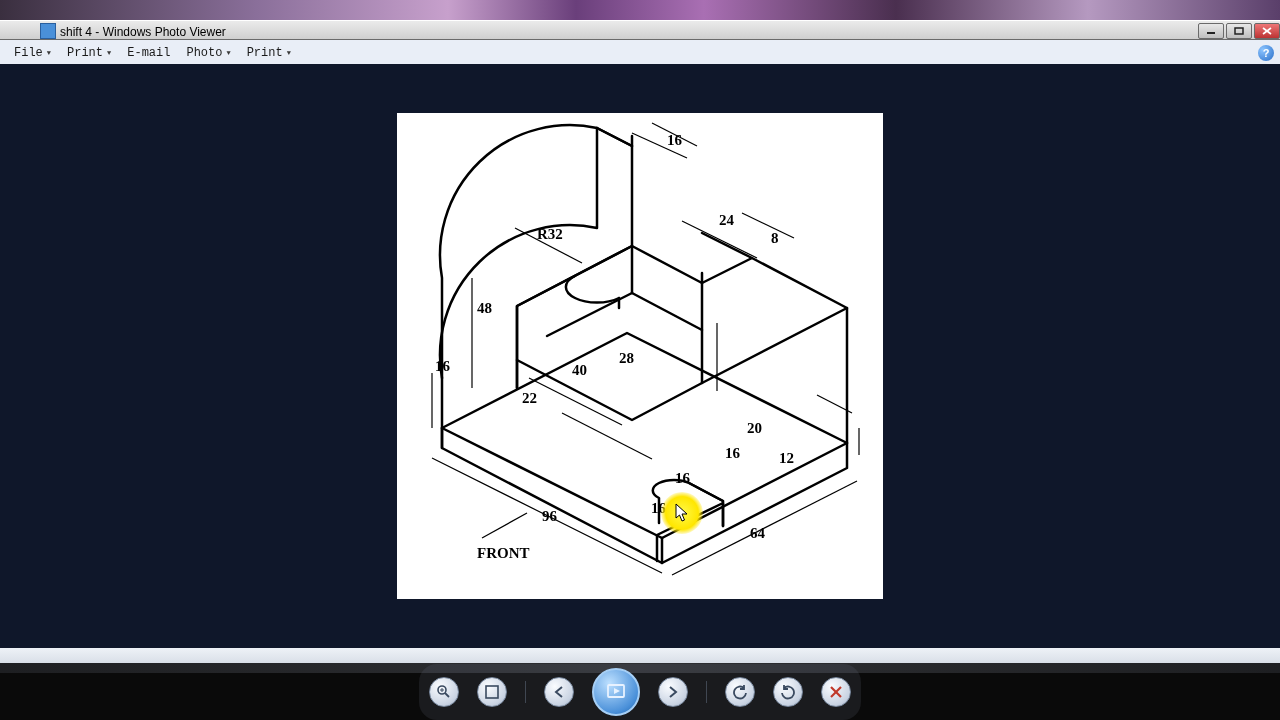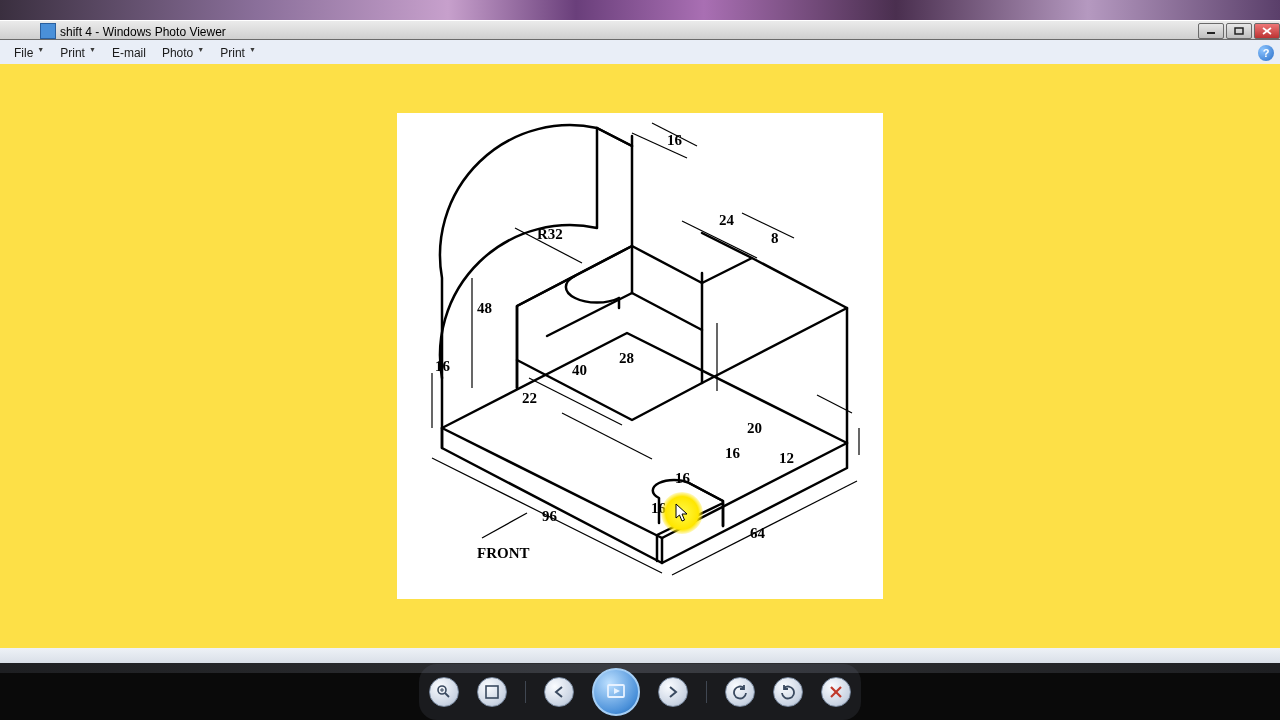--- a/index.html
+++ b/index.html
@@ -8,25 +8,25 @@
   
   .titlebar{height:18px;background:linear-gradient(#ebebeb,#cfcfcf);border-top:1px solid #fff;border-bottom:1px solid #6a6a6a;display:flex;align-items:flex-end;color:#000;padding-left:36px;}
   .titlebar .app-icon{width:14px;height:14px;margin:0 4px;background:#4a90d9;border:1px solid #2a5f9e;}
   .titlebar .title-text{flex:0 0 auto;}
   .titlebar .spacer{flex:1;}
   .win-btn{width:24px;height:14px;margin-left:2px;background:linear-gradient(#e8e8e8,#bfbfbf);border:1px solid #6a6a6a;border-radius:2px;display:flex;align-items:center;justify-content:center;}
   .win-btn.close{background:linear-gradient(#e77,#b33);color:#fff;}
   .win-btn svg{display:block;}
   
   .menubar{height:26px;background:#e9eef7;border-bottom:1px solid #c0c7d4;display:flex;align-items:center;padding:0 6px;}
-  .menu-item{padding:3px 8px;color:#1a1a1a;display:flex;gap:4px;border-radius:2px;}
+  .menu-item{padding:3px 8px;color:#1a1a1a;display:flex;align-items:center;gap:4px;border-radius:2px;font-family:Liberation Mono, monospace;}
   .drop-arrow{font-size:7px;color:#3a3a3a;}
   .help-icon{margin-left:auto;width:16px;height:16px;border-radius:50%;background:radial-gradient(circle at 30% 30%,#8cc4ff,#2a6fc9);color:#fff;display:flex;align-items:center;justify-content:center;font-weight:bold;font-size:11px;}
   
-  .viewer{position:absolute;left:0;right:0;top:64px;bottom:72px;background:#fde047;display:flex;align-items:center;justify-content:center;}
+  .viewer{position:absolute;left:0;right:0;top:64px;bottom:72px;background:#0f172a;display:flex;align-items:center;justify-content:center;}
   .drawing-canvas{position:relative;width:486px;height:486px;background:#fff;}
   .highlight{position:absolute;width:42px;height:42px;border-radius:50%;background:radial-gradient(circle,#fff94a 0,#ffe600 55%,#ffe60000 75%);left:264px;top:379px;}
   .cursor{position:absolute;left:278px;top:390px;pointer-events:none;}
   
   .bottom-bars{position:absolute;left:0;right:0;bottom:0;height:72px;display:flex;flex-direction:column;}
   .gradient-strip{height:15px;background:linear-gradient(#eef2f7,#d9dfe8);}
   .dark-strip{height:57px;background:#0a0a0a;position:relative;display:flex;align-items:center;justify-content:center;}
   .blur-strip{position:absolute;top:0;left:0;right:0;height:10px;background:linear-gradient(90deg,#2b2d32,#47494f,#2b2d32);opacity:.6;}
   .toolbar{position:relative;display:flex;align-items:center;gap:18px;padding:4px 10px;background:rgba(120,130,150,.15);border-radius:18px;}
   .tbtn{width:28px;height:28px;border-radius:50%;background:radial-gradient(circle at 35% 30%,#fafcff,#c9d3e2 70%,#9aa7bb);border:1px solid #7a8aa0;display:flex;align-items:center;justify-content:center;color:#3a4a60;}

